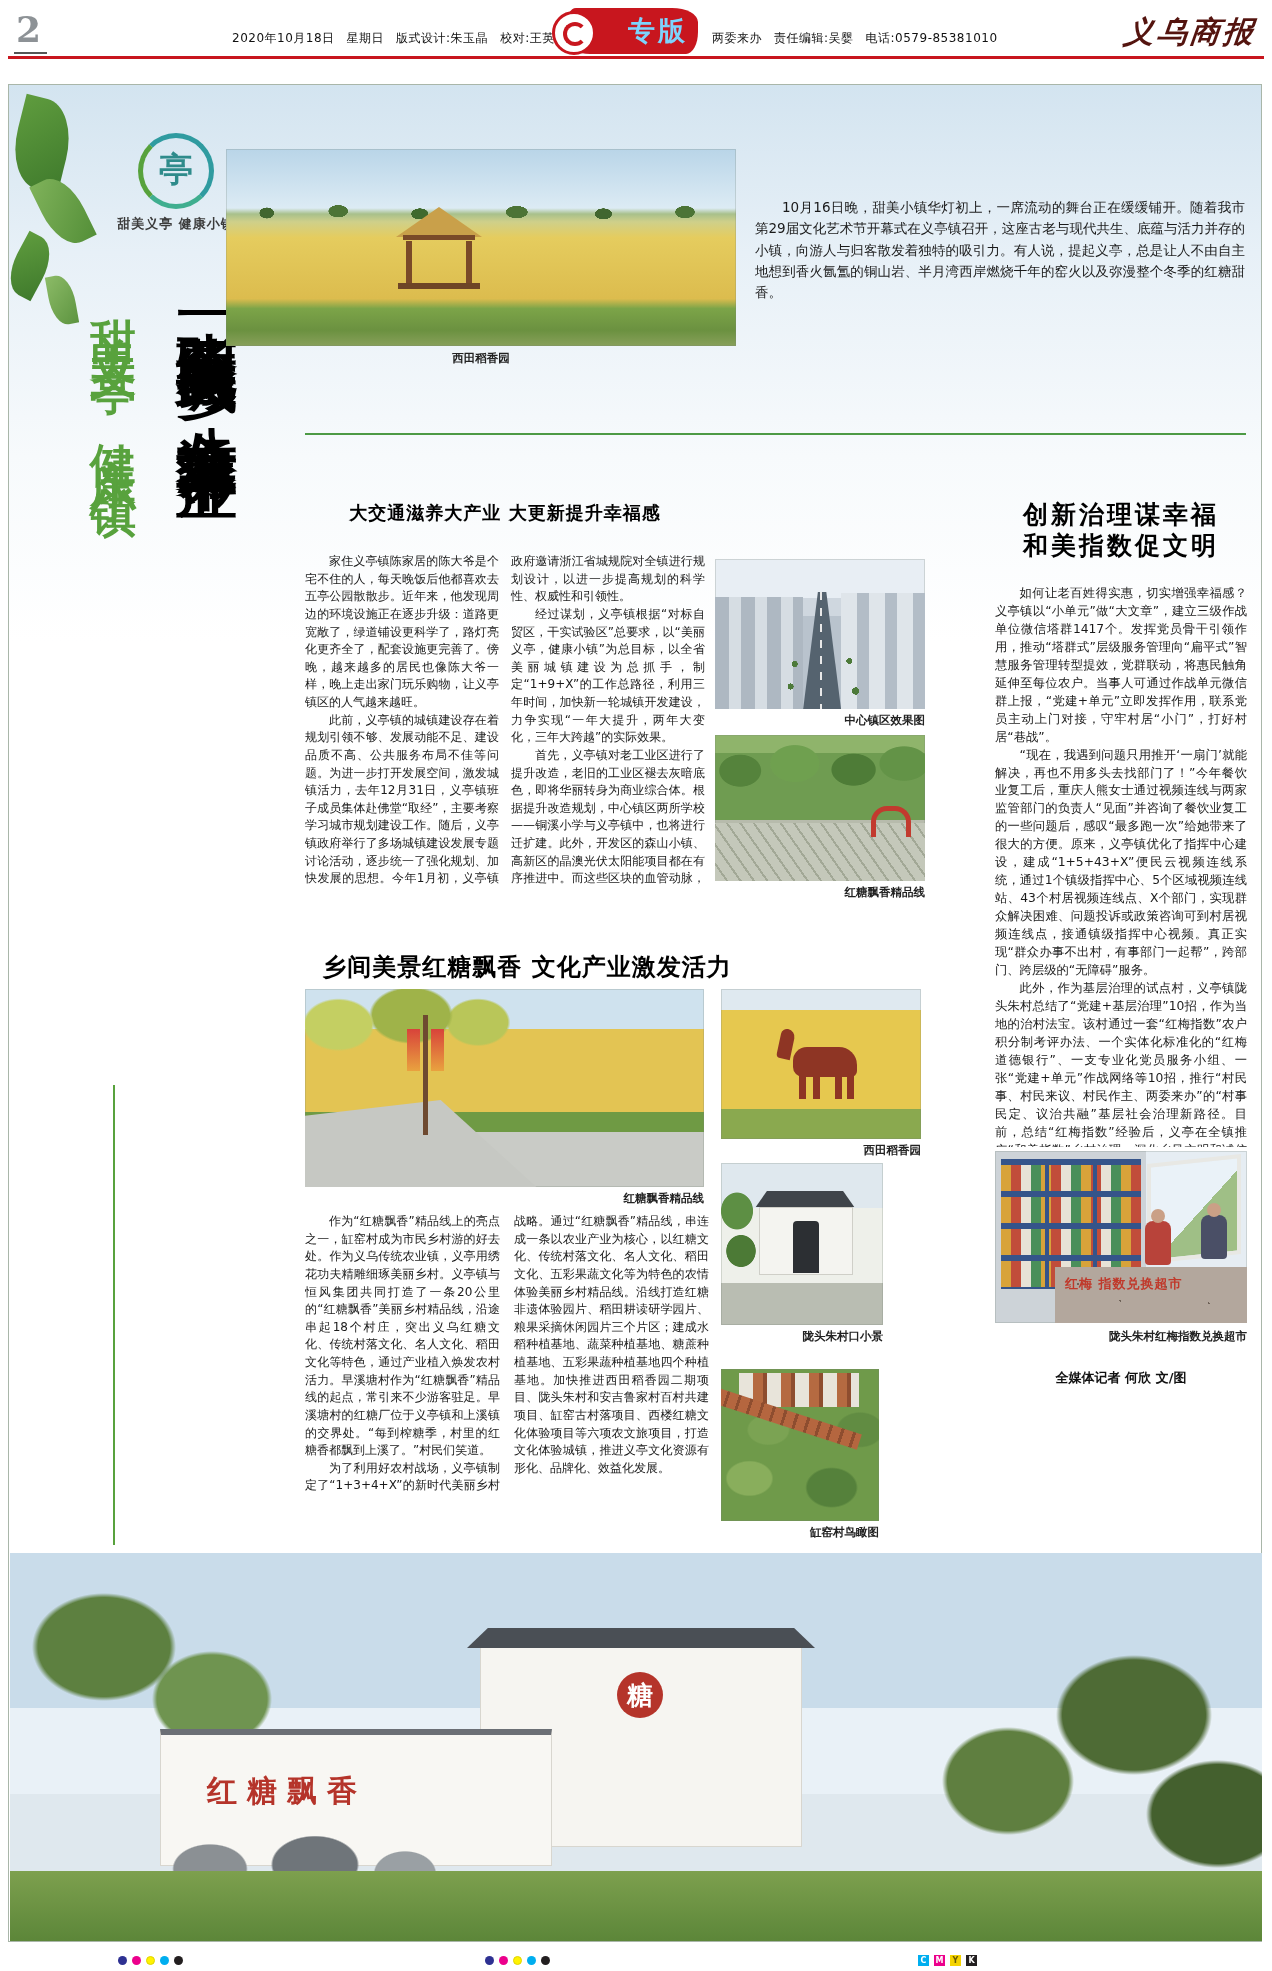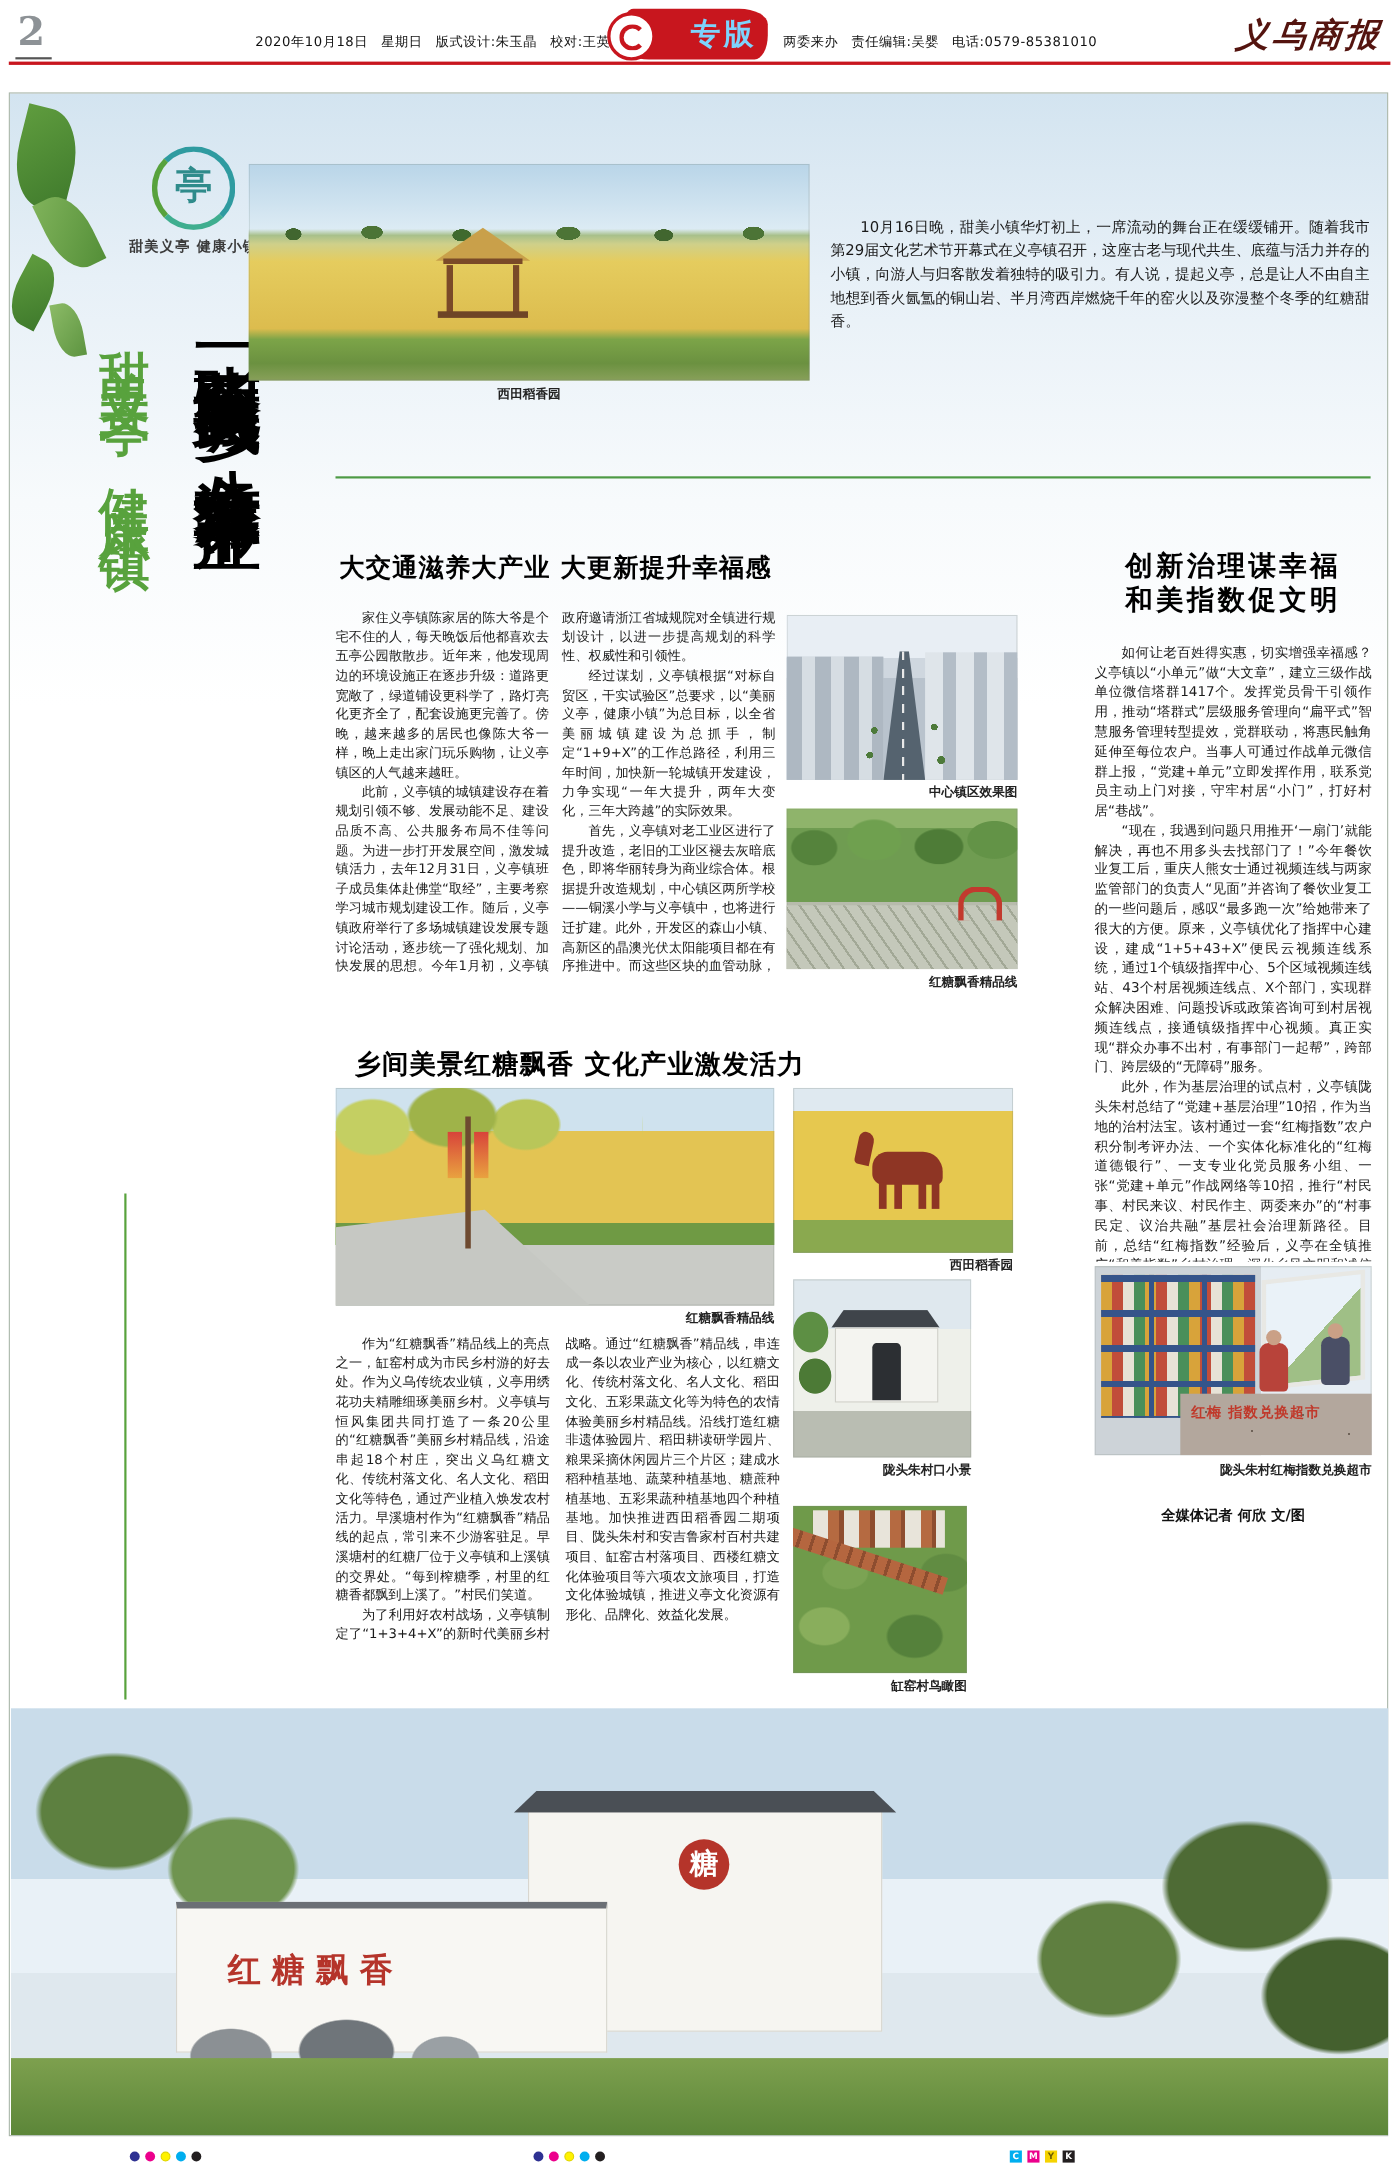--- a/index.html
+++ b/index.html
@@ -42,21 +42,21 @@
   .vhead{position:absolute;left:158px;top:204px;height:1330px;writing-mode:vertical-rl;text-orientation:upright;font-size:50px;font-weight:900;color:#000;letter-spacing:5px;transform:scale(1.22,.96);transform-origin:top left;}
 
   
   .cap{position:absolute;font-size:11.5px;font-weight:bold;color:#222;}
   .body-txt p{margin:0;text-indent:2em;text-align:justify;}
   .h1{position:absolute;font-weight:bold;color:#000;text-align:center;}
 
   .intro{position:absolute;left:746px;top:112px;width:490px;font-size:13.5px;line-height:1.58;}
   .rule-green{position:absolute;left:296px;top:348px;width:941px;height:2px;background:#4d9a45;}
 
-  .art1-title{left:296px;top:416px;width:400px;font-size:23px;letter-spacing:1px;}
+  .art1-title{left:296px;top:416px;width:400px;font-size:18px;letter-spacing:1px;}
   .art1-body{position:absolute;left:296px;top:468px;width:400px;height:352px;column-count:2;column-gap:12px;font-size:12px;line-height:1.47;overflow:hidden;}
 
   .art3-title{left:986px;top:414px;width:252px;font-size:25px;line-height:1.25;letter-spacing:3px;}
   .art3-body{position:absolute;left:986px;top:500px;width:252px;height:562px;font-size:12.3px;line-height:1.46;overflow:hidden;}
 
   .art2-title{left:296px;top:866px;width:444px;font-size:24px;letter-spacing:1px;}
   .art2-body{position:absolute;left:296px;top:1128px;width:404px;height:358px;column-count:2;column-gap:14px;font-size:12px;line-height:1.47;overflow:hidden;}
 
   .byline{position:absolute;left:986px;top:1284px;width:252px;text-align:center;font-size:13px;font-weight:bold;color:#111;}
 
@@ -103,21 +103,21 @@
 
   .ph-aerial{left:712px;top:1284px;width:158px;height:152px;background:#6f9a4a;}
   .aerial-green{position:absolute;left:0;top:0;width:100%;height:100%;background:radial-gradient(40px 30px at 18% 72%,#89ae5c 55%,transparent 60%),radial-gradient(44px 34px at 70% 78%,#55813b 55%,transparent 60%),radial-gradient(40px 30px at 88% 40%,#618c42 55%,transparent 60%),radial-gradient(36px 26px at 30% 40%,#7ba353 55%,transparent 60%);}
   .aerial-houses{position:absolute;left:18px;top:4px;width:120px;height:34px;background:repeating-linear-gradient(90deg,#e8e4da 0 14px,#b56a41 14px 24px,#8e4d2f 24px 28px);}
   .aerial-roofrow{position:absolute;left:-8px;top:42px;width:150px;height:16px;background:repeating-linear-gradient(90deg,#b5663f 0 9px,#8e4d2f 9px 12px);transform:rotate(18deg);}
 
   .ph-market{left:986px;top:1066px;width:252px;height:172px;background:linear-gradient(90deg,#cdd3d8 0 60%,#e6edf3 60% 100%);}
   .shelves{position:absolute;left:6px;top:8px;width:140px;height:130px;background:repeating-linear-gradient(180deg,#35548a 0 6px,transparent 6px 32px),repeating-linear-gradient(90deg,#d8a33a 0 10px,#c14d3a 10px 20px,#e7e2d6 20px 30px,#4a8f5a 30px 40px);}
   .shelves:after{content:"";position:absolute;left:0;top:0;width:100%;height:100%;background:repeating-linear-gradient(90deg,transparent 0 44px,#35548a 44px 48px);}
   .window{position:absolute;right:6px;top:8px;width:86px;height:92px;background:linear-gradient(135deg,#eaf2f8 0 55%,#9fbf86 55% 100%);border:4px solid #e8e8e4;transform:skewY(-6deg);}
-  .counter{position:absolute;left:60px;bottom:0;width:192px;height:56px;background:radial-gradient(2px 2px at 12% 30%,#6e6258 50%,transparent 52%),radial-gradient(2px 2px at 34% 60%,#6e6258 50%,transparent 52%),radial-gradient(2px 2px at 58% 35%,#6e6258 50%,transparent 52%),radial-gradient(2px 2px at 80% 65%,#6e6258 50%,transparent 52%),#b3a79d;margin-left:18px;}
+  .counter{position:absolute;left:60px;bottom:0;width:192px;height:56px;background:radial-gradient(2px 2px at 12% 30%,#6e6258 50%,transparent 52%),radial-gradient(2px 2px at 34% 60%,#6e6258 50%,transparent 52%),radial-gradient(2px 2px at 58% 35%,#6e6258 50%,transparent 52%),radial-gradient(2px 2px at 80% 65%,#6e6258 50%,transparent 52%),#b3a79d;}
   .counter-sign{position:absolute;left:10px;top:8px;font-size:13px;font-weight:bold;color:#c0392b;letter-spacing:1px;}
   .person{position:absolute;width:26px;height:44px;border-radius:8px 8px 4px 4px;}
   .p1{left:150px;top:70px;background:#b8433a;}
   .p2{left:206px;top:64px;background:#4a4f66;}
   .person:before{content:"";position:absolute;left:6px;top:-12px;width:14px;height:14px;border-radius:50%;background:#caa086;}
 
   
   .bottom-scene{position:absolute;left:1px;top:1468px;width:1252px;height:388px;overflow:hidden;background:linear-gradient(180deg,#c9dcea 0 40%,#e9f1f7 40% 62%,#dfe8ee 62% 100%);}
   .bs-tree-r{position:absolute;right:-40px;top:30px;width:420px;height:330px;background:radial-gradient(130px 100px at 60% 40%,#4e6b35 55%,transparent 60%),radial-gradient(110px 90px at 30% 60%,#5f7f40 55%,transparent 60%),radial-gradient(120px 90px at 80% 70%,#44602e 55%,transparent 60%);}
   .bs-tree-l{position:absolute;left:-50px;top:-10px;width:360px;height:260px;background:radial-gradient(120px 90px at 40% 40%,#5d8040 55%,transparent 60%),radial-gradient(100px 80px at 70% 60%,#6f9450 55%,transparent 60%);}

